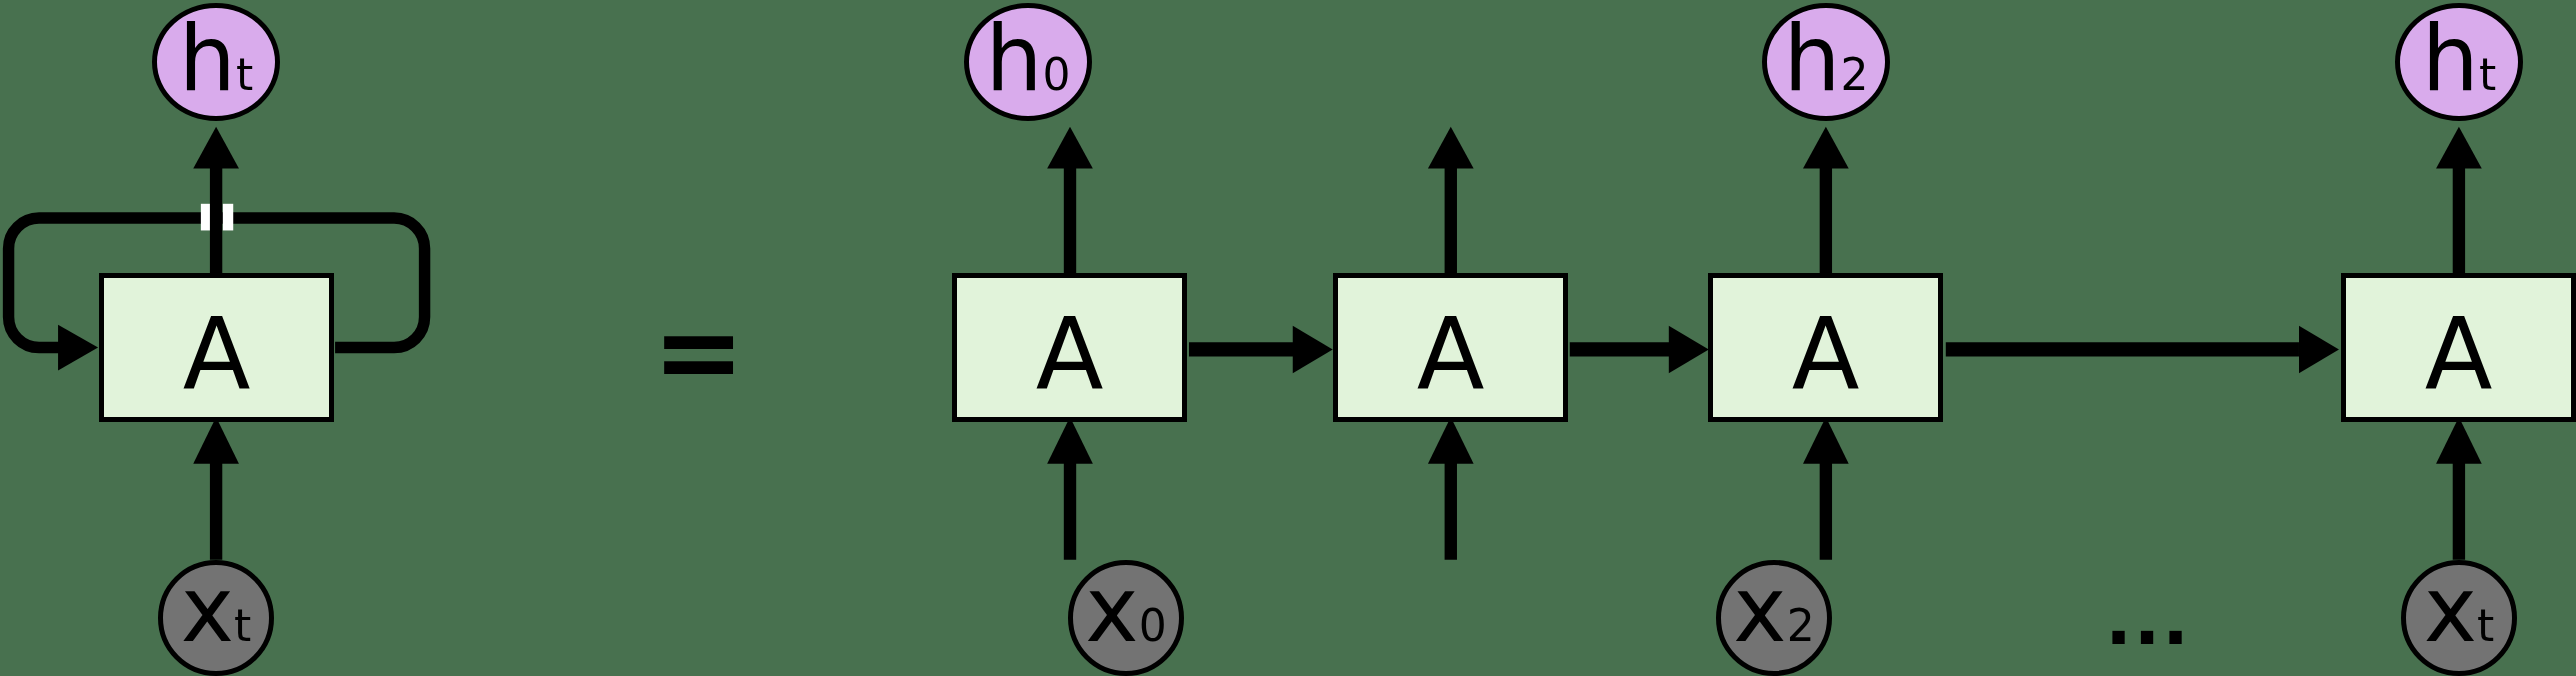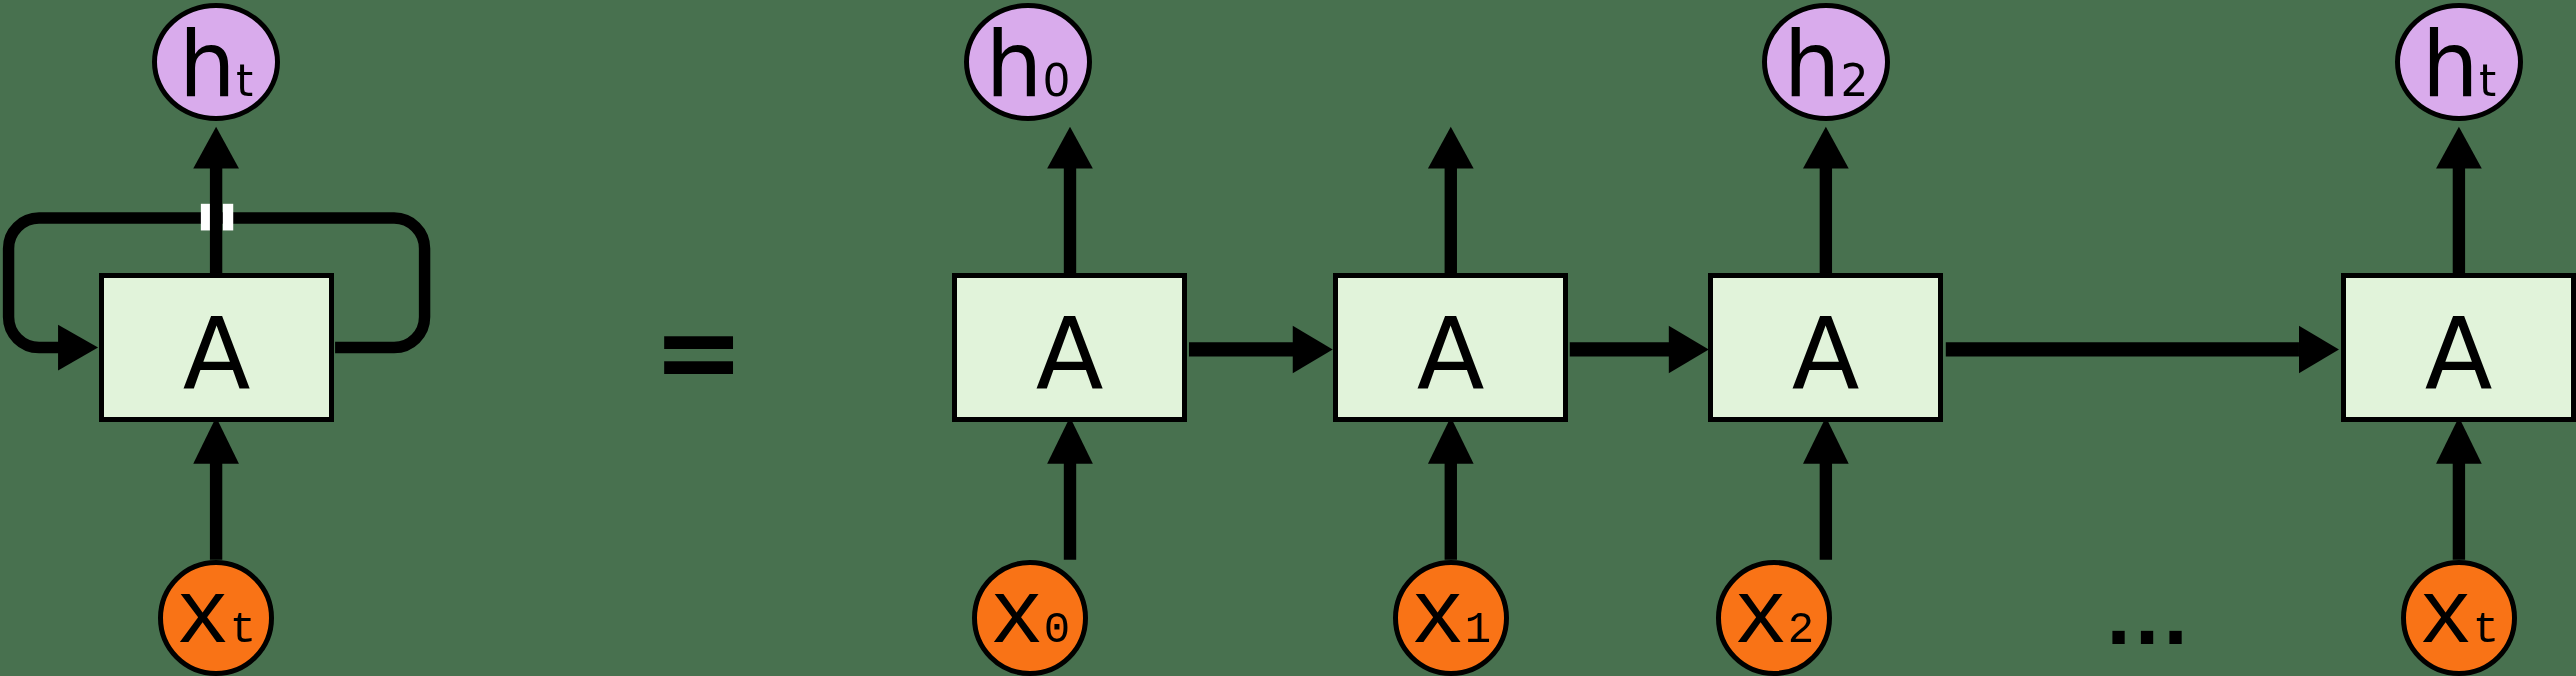--- a/index.html
+++ b/index.html
@@ -9,24 +9,24 @@
     background:#48714f;
     font-family:"DejaVu Sans","Liberation Sans",sans-serif;
     overflow:hidden;
   }
   svg.underlay{position:absolute;left:0;top:0;width:2576px;height:677px;}
   .node{
     position:absolute;
     box-sizing:border-box;
     border:5.7px solid #000;
     border-radius:50%;
-    display:flex;align-items:center;justify-content:center;
+    display:flex;align-items:flex-start;justify-content:center;
   }
   .h-node{top:2.9px;width:128px;height:118px;background:#d9abec;padding-top:5.7px;}
-  .x-node{top:560px;width:116px;height:116px;background:#f97316;font-family:Liberation Mono, monospace;}
+  .x-node{top:560px;width:116px;height:116px;background:#737373;}
   .cell{
     position:absolute;
     top:273px;width:235px;height:149px;
     box-sizing:border-box;
     border:5.7px solid #000;
     background:#e1f3da;
     display:flex;align-items:center;justify-content:center;
     padding-top:13.3px;
   }
   .lbl{font-size:90px;line-height:1;color:#000;white-space:nowrap;}
@@ -130,29 +130,26 @@
   </div>
 
   <div class="equals">=</div>
 
   <div class="node h-node" style="left:964px">
     <span class="lbl"><span>h</span><span class="sub">0</span></span>
   </div>
   <div class="cell" style="left:952px">
     <span class="lbl">A</span>
   </div>
-  <div class="node x-node" style="left:972px">
+  <div class="node x-node" style="left:1068px">
     <span class="lbl"><span>x</span><span class="sub">0</span></span>
   </div>
 
   <div class="cell" style="left:1333px">
     <span class="lbl">A</span>
-  </div>
-  <div class="node x-node" style="left:1393px">
-    <span class="lbl"><span>x</span><span class="sub">1</span></span>
   </div>
 
   <div class="node h-node" style="left:1762px">
     <span class="lbl"><span>h</span><span class="sub">2</span></span>
   </div>
   <div class="cell" style="left:1708px">
     <span class="lbl">A</span>
   </div>
   <div class="node x-node" style="left:1716px">
     <span class="lbl"><span>x</span><span class="sub">2</span></span>

